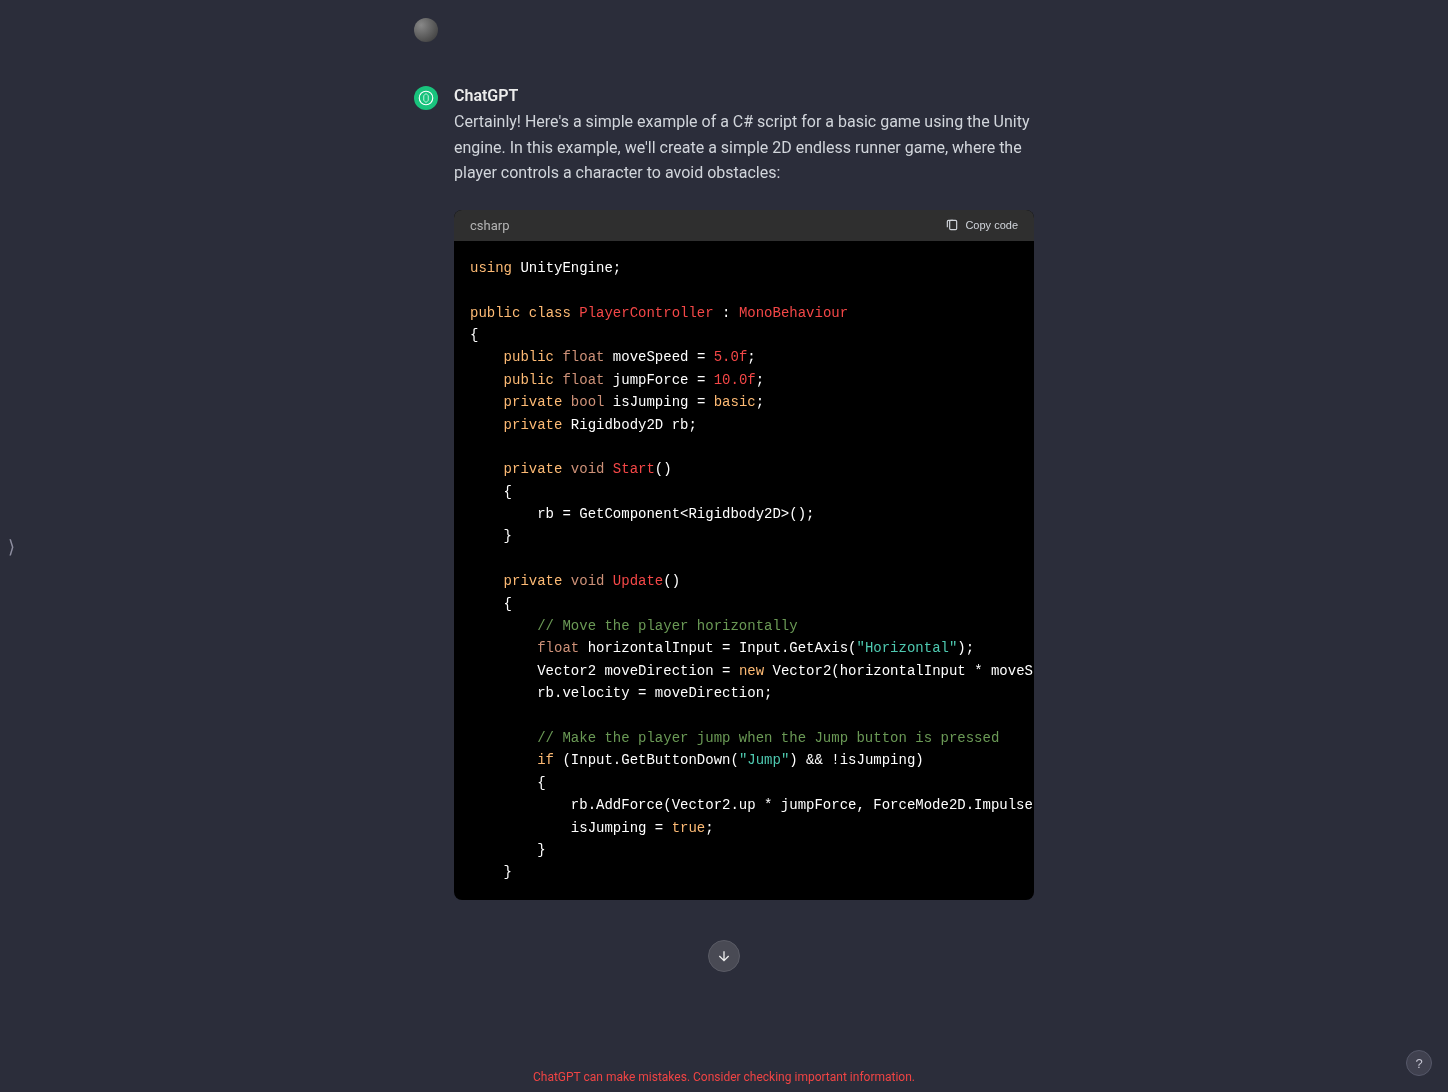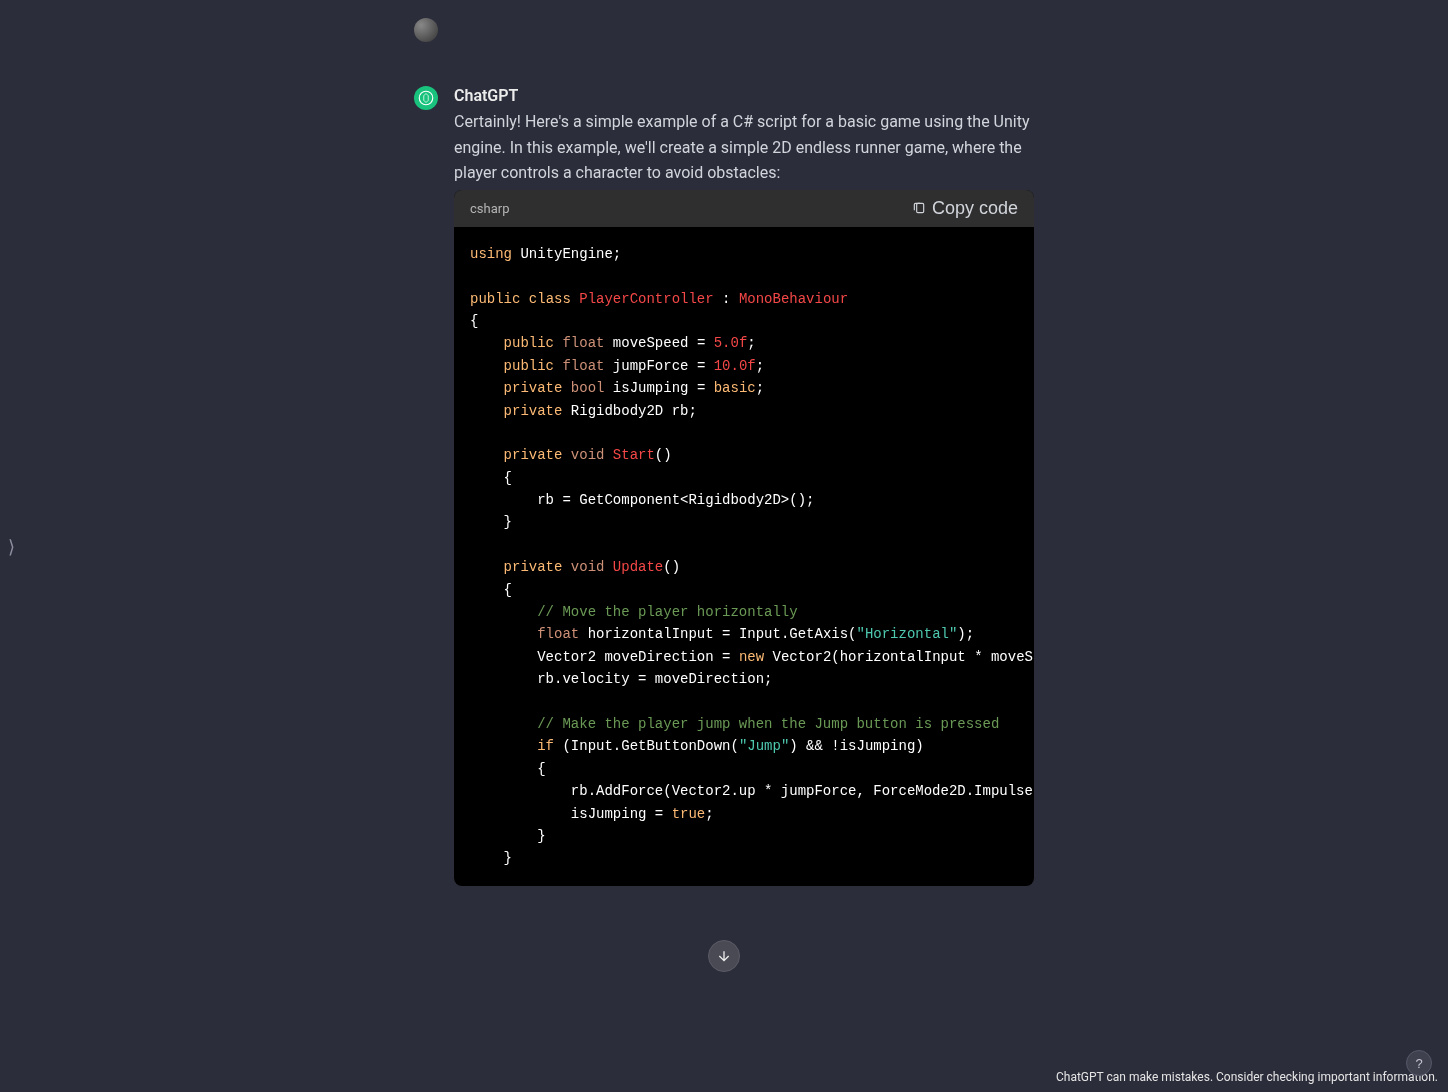--- a/index.html
+++ b/index.html
@@ -64,41 +64,41 @@
       color: #ececec;
     }
     .message-text {
       font-size: 16px;
       line-height: 1.6;
       color: #d1d5db;
     }
     .code-block {
       background-color: #000000;
       border-radius: 8px;
-      margin-top: 4px;
+      margin-top: 24px;
       overflow: hidden;
     }
     .code-header {
       background-color: #2f2f2f;
       padding: 8px 16px;
       display: flex;
       justify-content: space-between;
       align-items: center;
       font-size: 13px;
       color: #b4b4b4;
     }
     .copy-btn {
       display: flex;
       align-items: center;
       gap: 6px;
       cursor: pointer;
       color: #d1d5db;
       background: none;
       border: none;
-      font-size: 18px;
+      font-size: 11px;
     }
     .copy-btn svg {
       width: 14px;
       height: 14px;
     }
     .code-content {
       padding: 16px;
       font-family: "SF Mono", Monaco, "Courier New", monospace;
       font-size: 14px;
       line-height: 1.6;
@@ -173,23 +173,23 @@
       align-items: center;
       justify-content: center;
       cursor: pointer;
       color: #2b2d3a;
     }
     .send-btn svg {
       width: 16px;
       height: 16px;
     }
     .disclaimer {
-      text-align: right;
+      text-align: center;
       font-size: 12px;
-      color: #e5e5e5;
+      color: #ef4444;
     }
     .sidebar-toggle {
       position: absolute;
       left: 8px;
       top: 50%;
       transform: translateY(-50%);
       color: #8e8ea0;
       font-size: 18px;
       cursor: pointer;
     }

